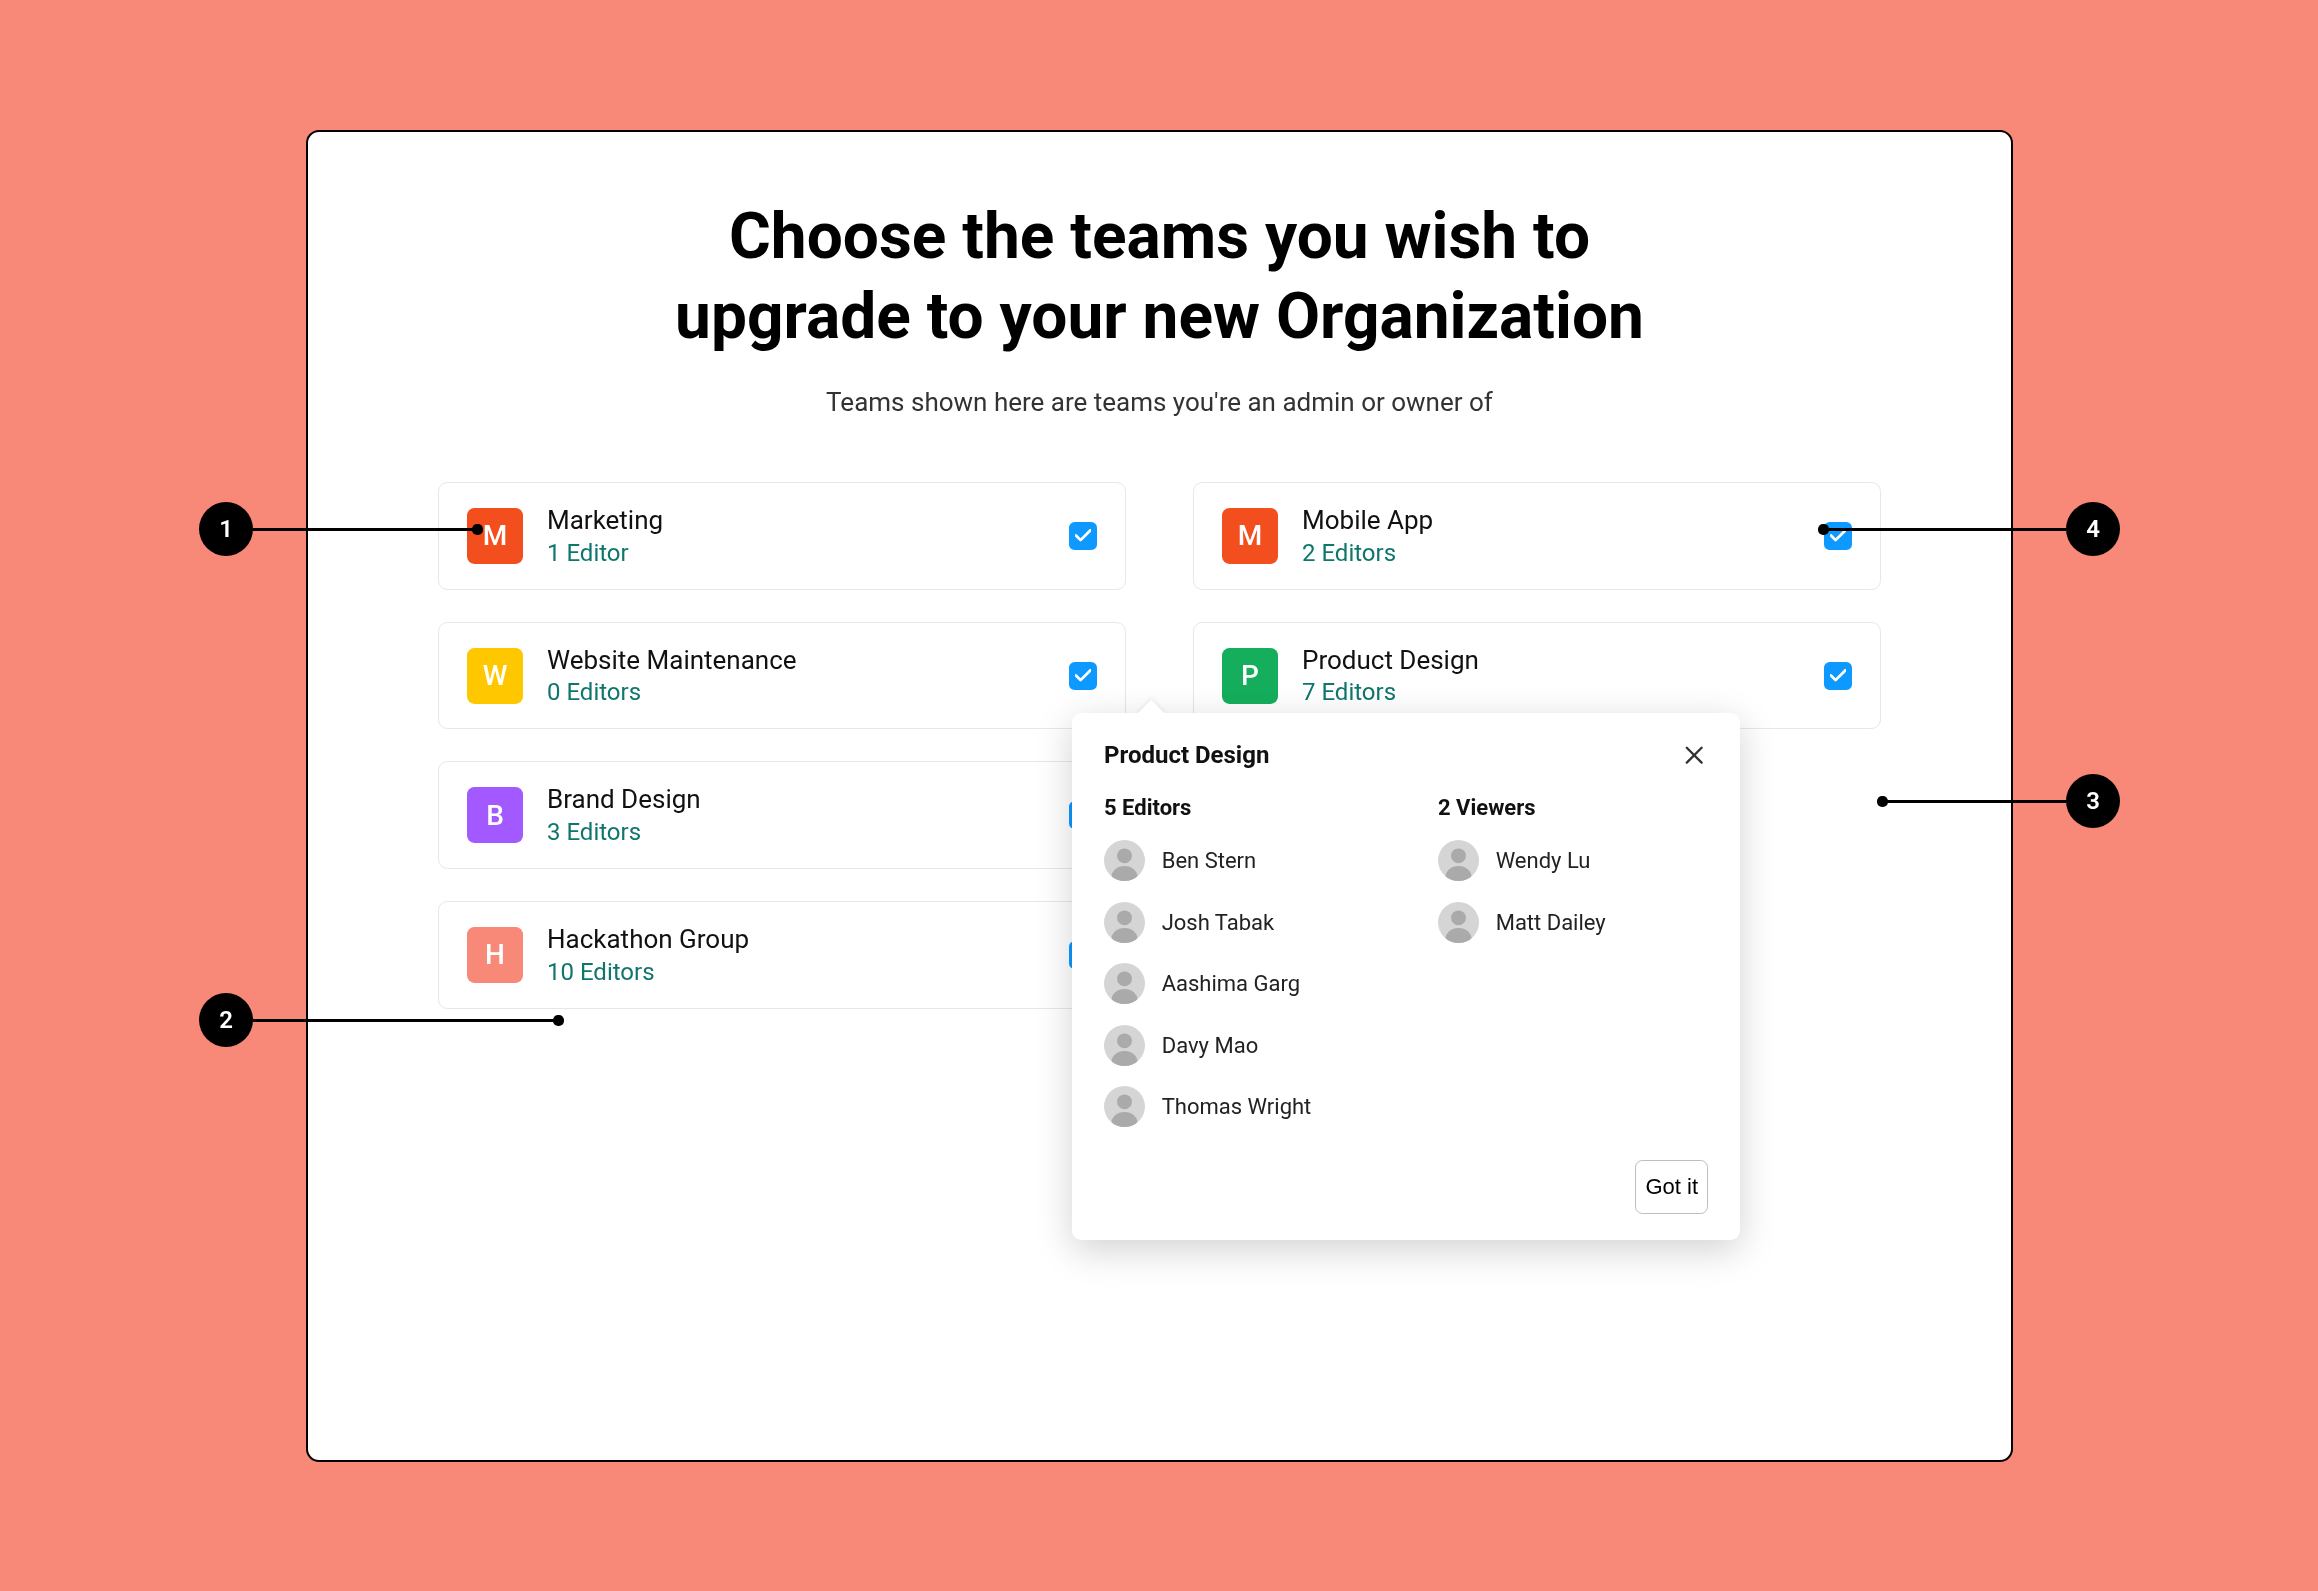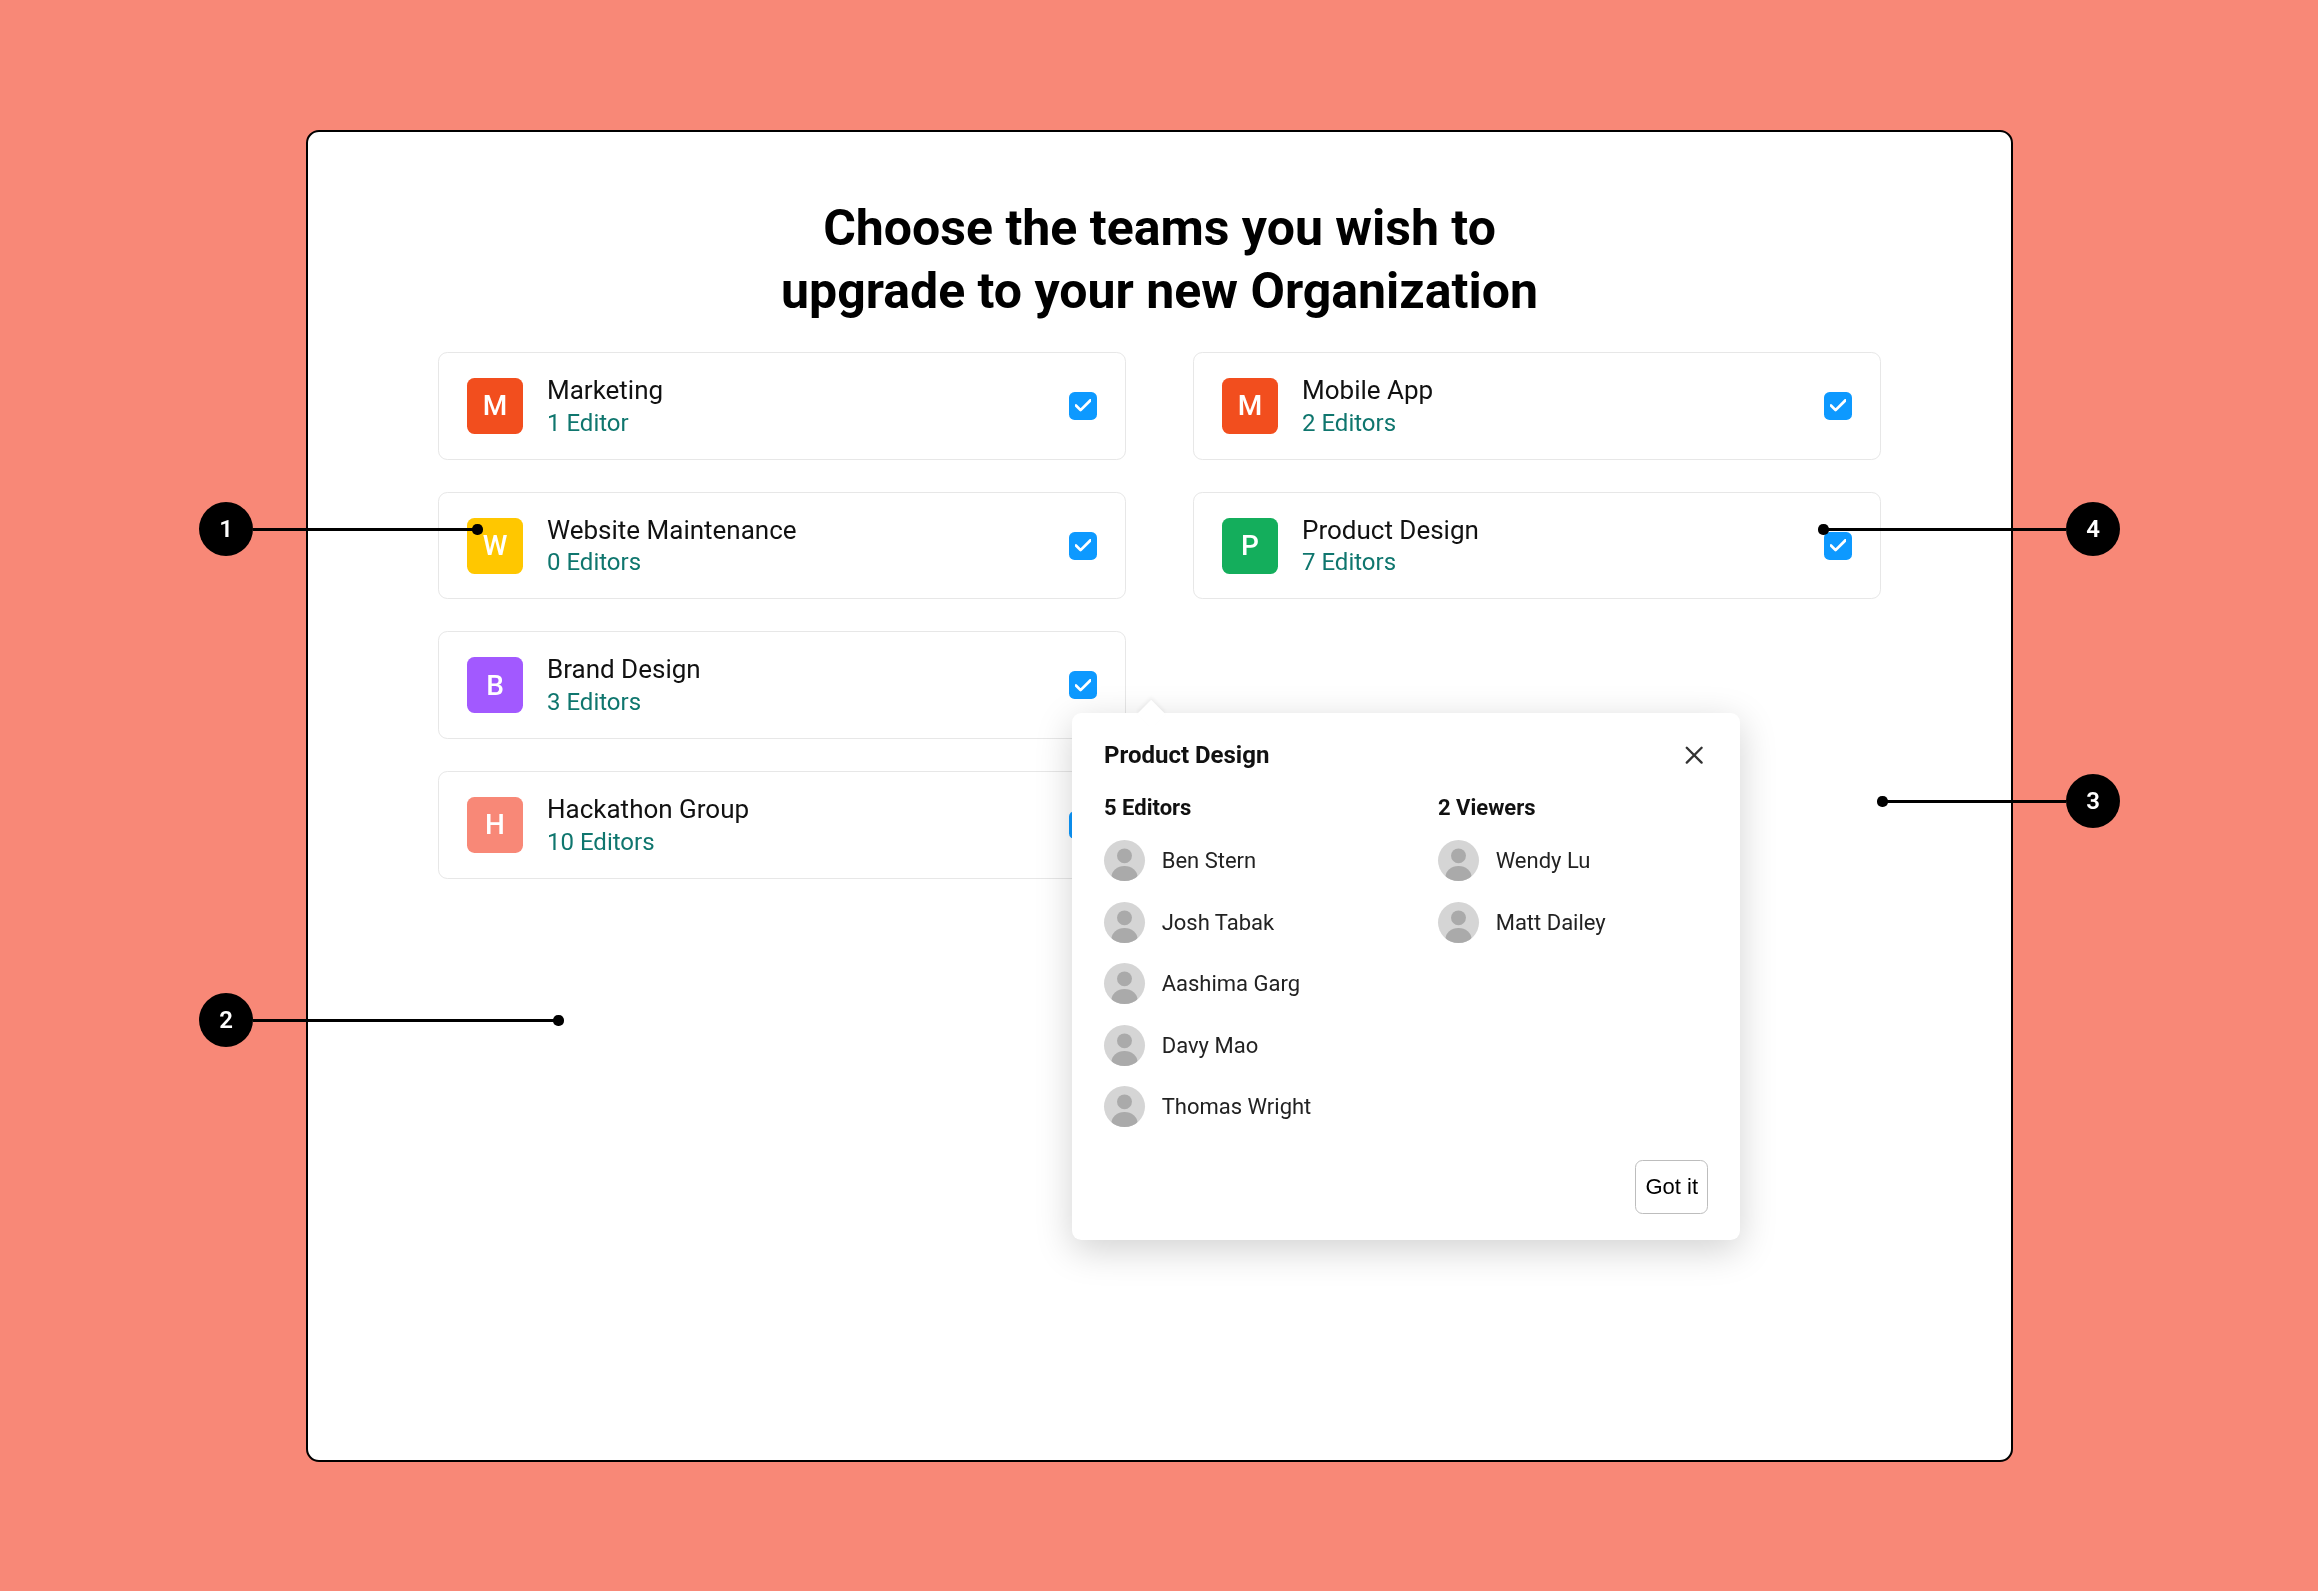--- a/index.html
+++ b/index.html
@@ -14,21 +14,21 @@
   .panel {
     background: #fff;
     border: 2.8px solid #000;
     border-radius: 13px;
     width: 100%;
     height: 100%;
     padding: 65px 130px 37px 130px;
     position: relative;
   }
   .title {
-    font-size: 50px;
+    font-size: 64px;
     font-weight: 700;
     text-align: center;
     line-height: 1.25;
     margin-bottom: 30px;
     color: #000;
   }
   .subtitle {
     font-size: 26px;
     text-align: center;
     color: #333;
@@ -190,20 +190,21 @@
   <span>4</span>
 </div>
 <div class="callout-line end-left" style="left:1823px; top:528px; width:243px;"></div>
 
 <div class="panel">
 
   <h1 class="title">
     <span>Choose the teams you wish to</span><br>
     <span>upgrade to your new Organization</span>
   </h1>
+  <p class="subtitle">Teams shown here are teams you're an admin or owner of</p>
 
   <div class="grid">
 
     <div class="card">
       <div class="avatar" style="background:#f24e1e">M</div>
       <div class="card-body">
         <div class="card-name">Marketing</div>
         <div class="card-sub">1 Editor</div>
       </div>
       <div class="check">

